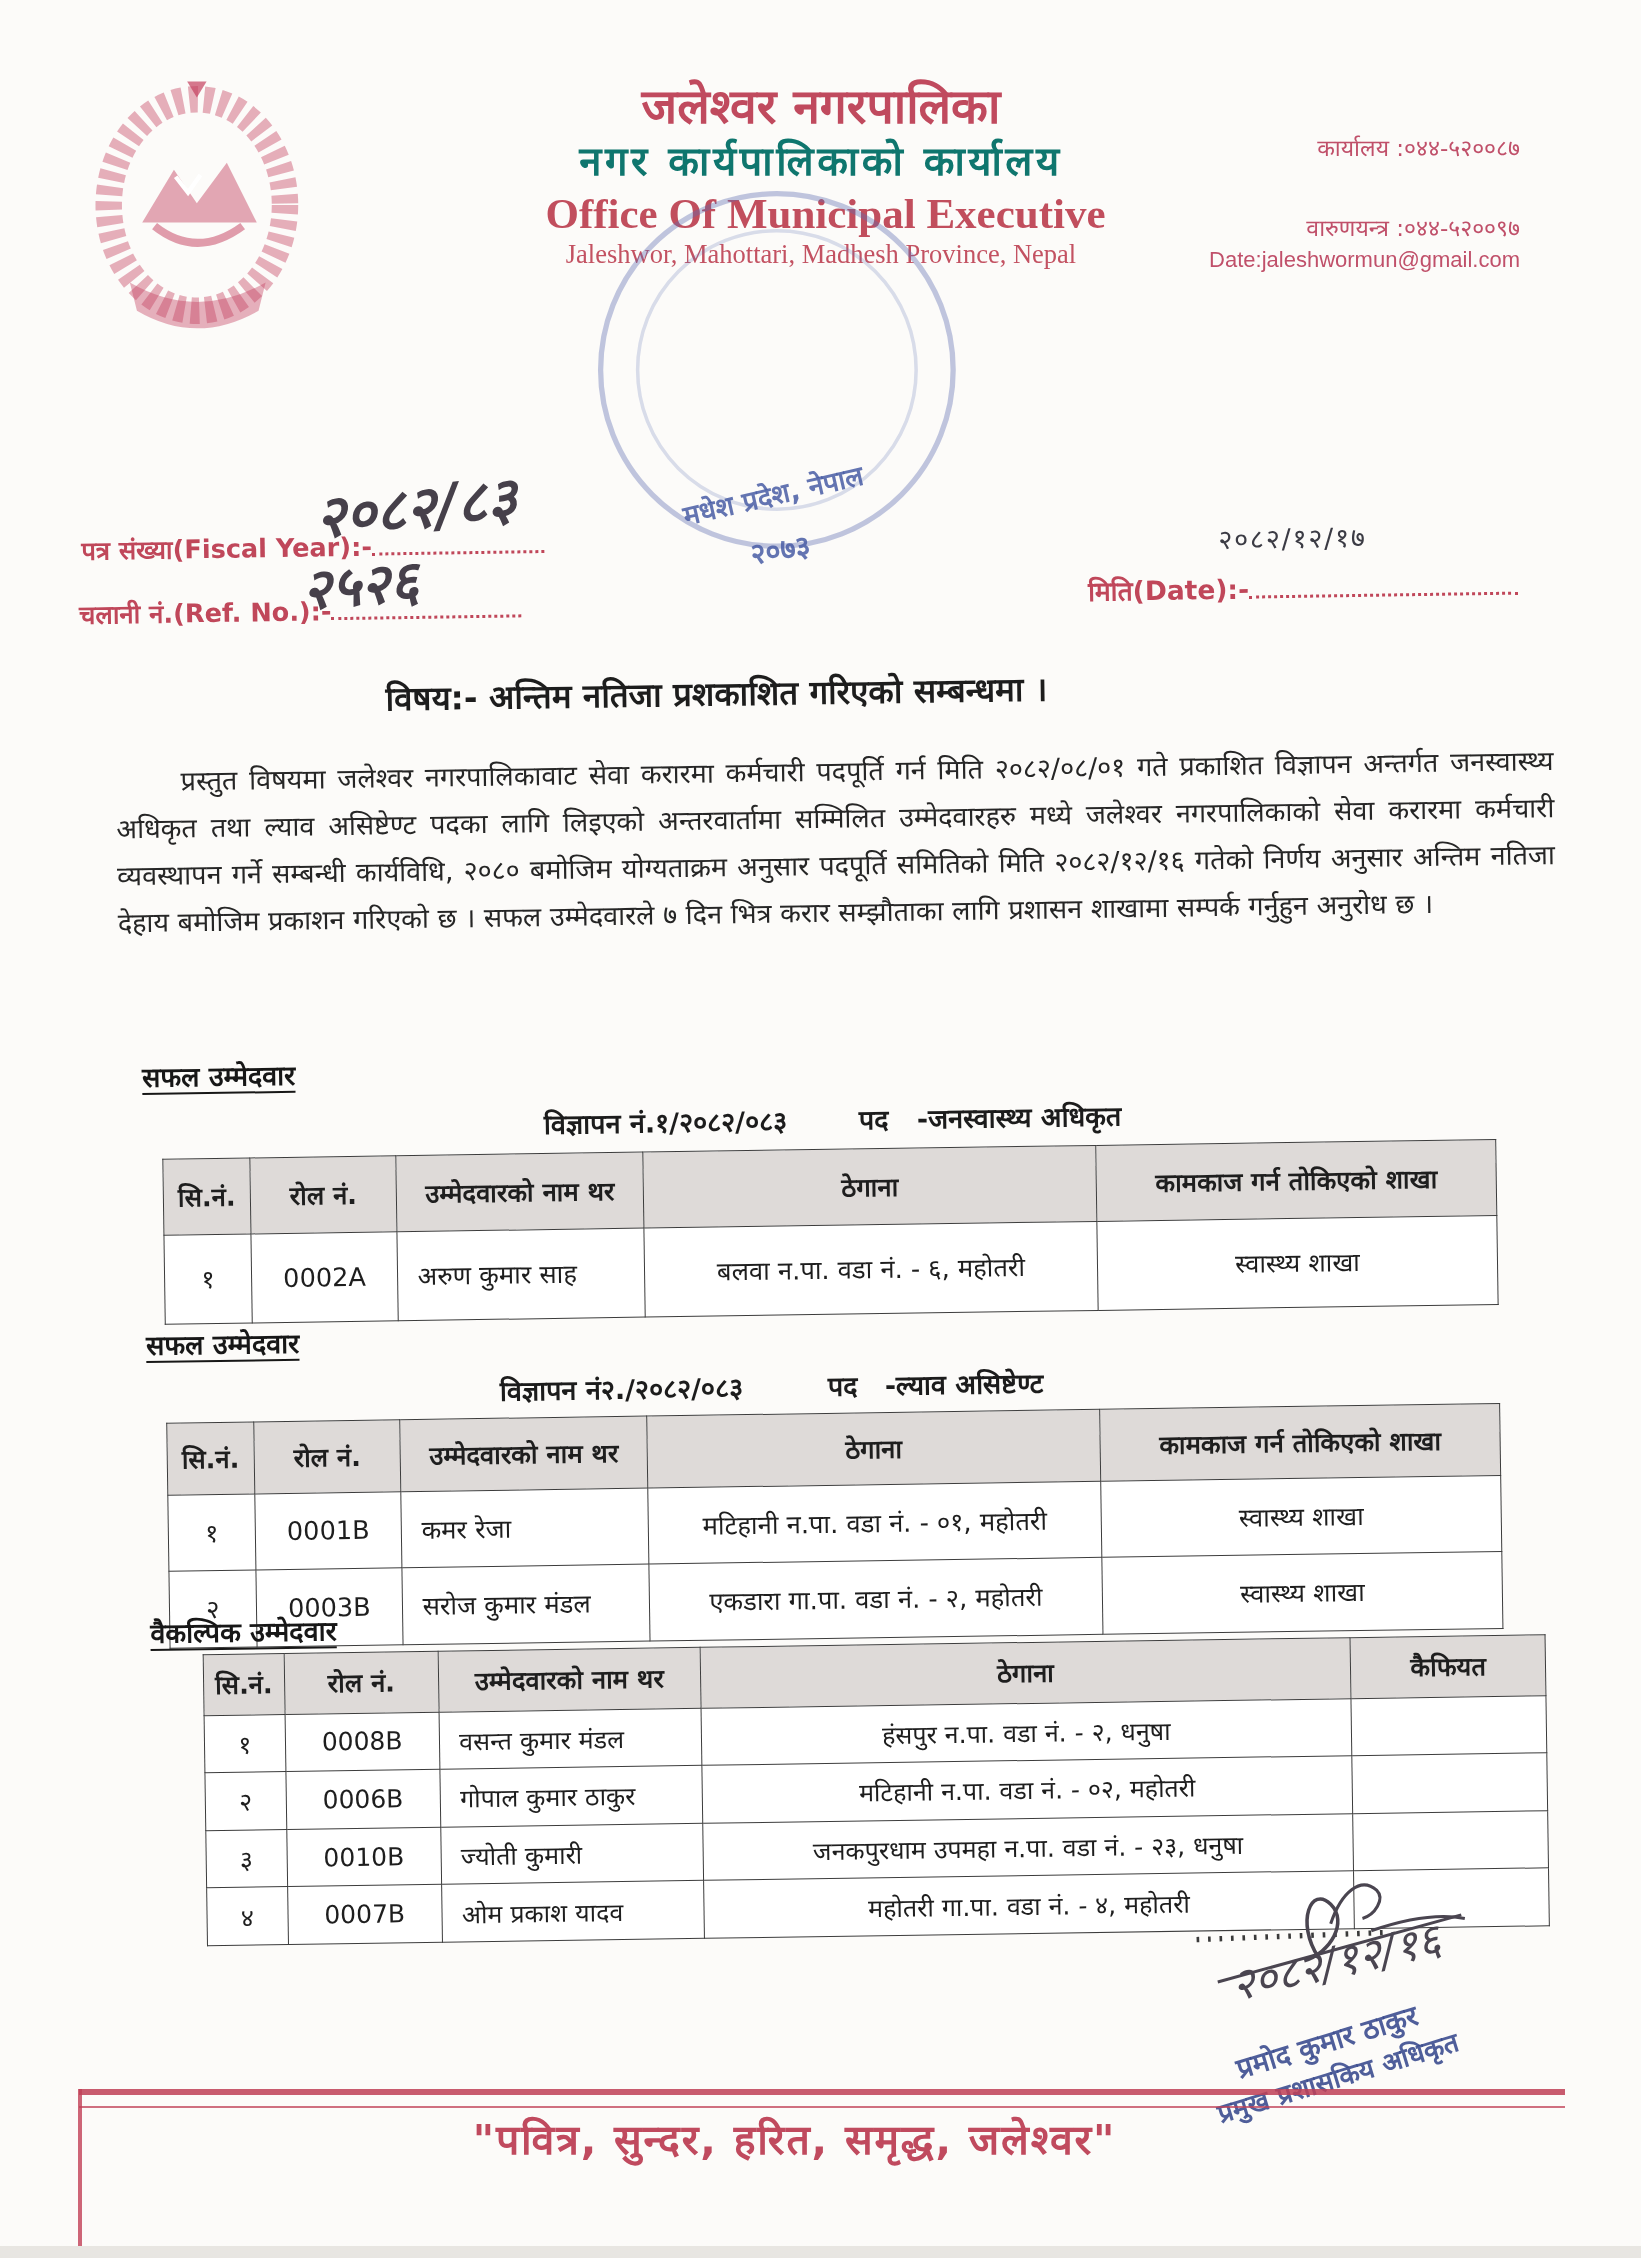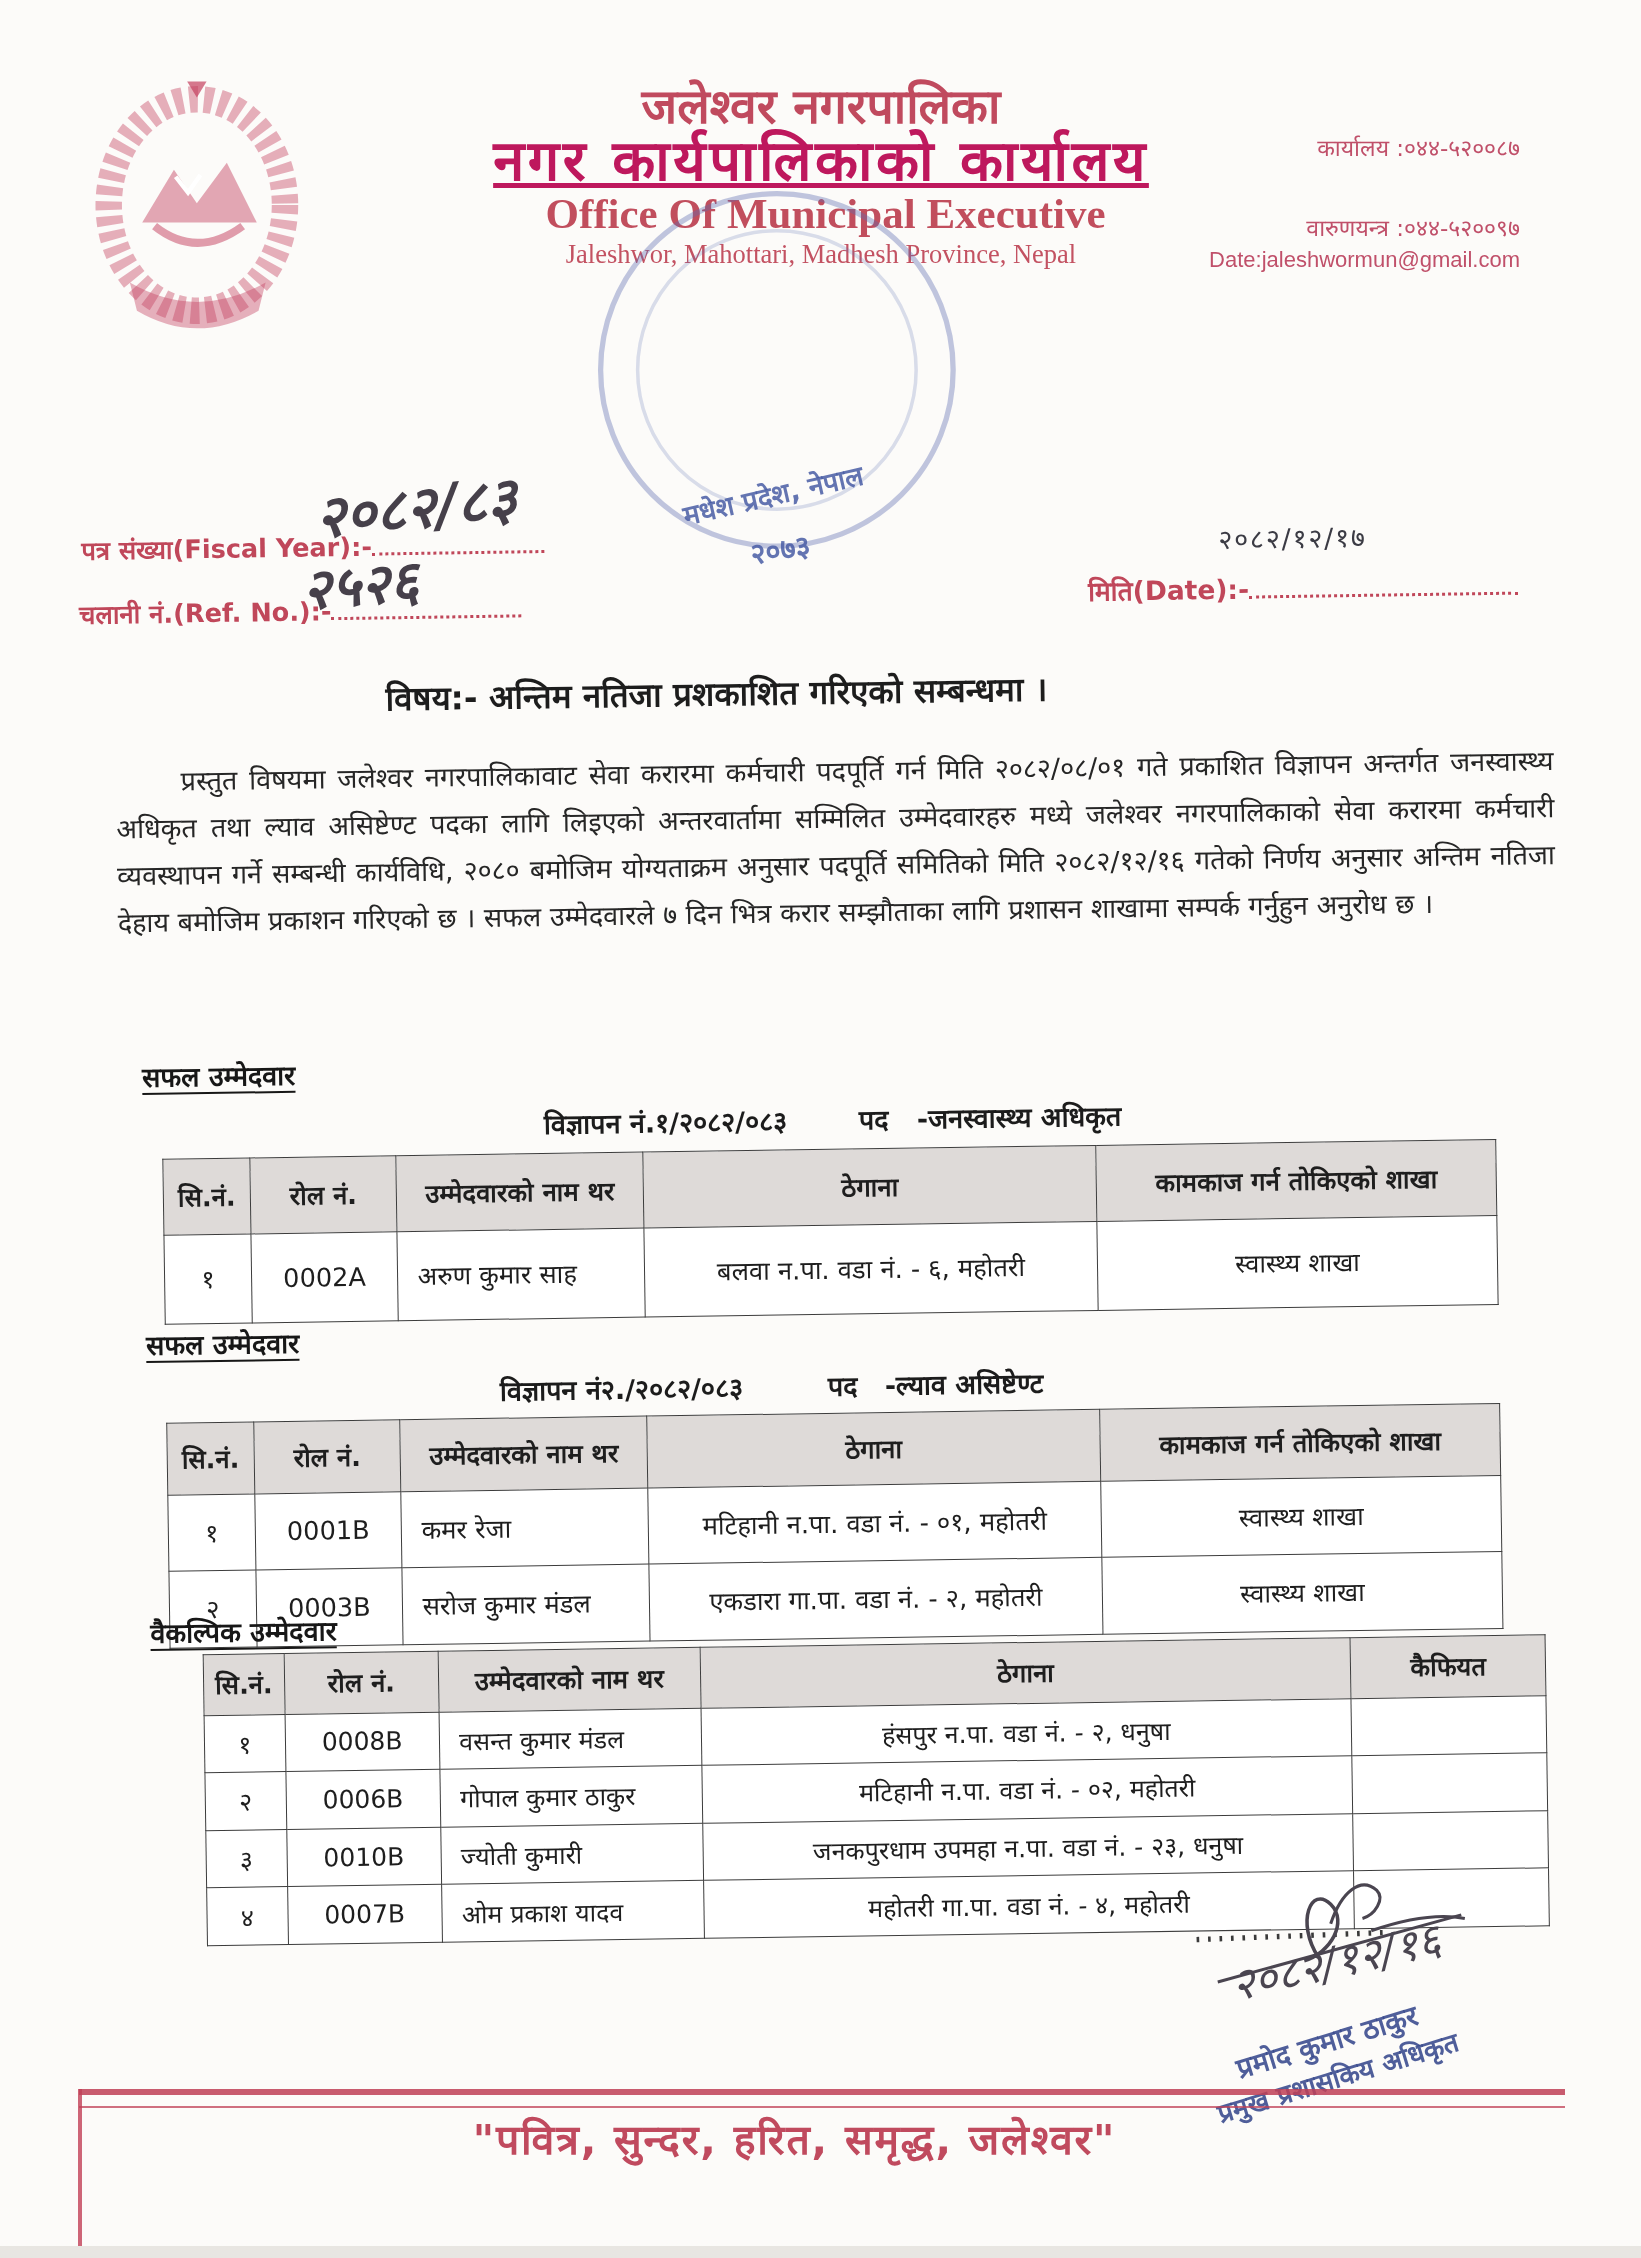--- a/index.html
+++ b/index.html
@@ -6,21 +6,21 @@
   #page{
     position:relative;width:1642px;height:2246px;margin:0 auto;
     background:#fcfbf9;overflow:hidden;
     font-family:"DejaVu Sans",sans-serif;color:#262626;
   }
   .abs{position:absolute;}
   
   .hdr-center{position:absolute;left:0;right:0;top:81px;text-align:center;}
   .np-title{color:#c04a5e;font-weight:bold;font-size:48px;line-height:51px;}
   .en-title{color:#c14e5d;font-family:"Liberation Serif",serif;font-size:41px;line-height:44px;font-weight:600;}
-  .np-office{color:#be185d;font-weight:bold;font-size:56px;line-height:58px;letter-spacing:3.5px;text-decoration:underline;}
+  .np-office{color:#0f766e;font-weight:bold;font-size:40px;line-height:58px;letter-spacing:3.5px;}
   .en-office{color:#c14e5d;font-family:"Liberation Serif",serif;font-size:43px;line-height:48px;font-weight:600;margin-left:9px;}
   .np-addr{color:#c35262;font-weight:bold;font-size:26.5px;line-height:32px;}
   .en-addr{color:#c35262;font-family:"Liberation Serif",serif;font-size:26.5px;line-height:32px;}
   .contact{position:absolute;top:84px;right:122px;text-align:right;color:#c0506a;}
   .contact .np{font-weight:normal;font-size:23px;line-height:32px;margin-top:48px;}
   .contact .em{font-size:22px;line-height:32px;font-family:"Liberation Sans",sans-serif;}
   
   .stamp-blue-text{position:absolute;color:rgba(72,92,164,.85);font-weight:bold;white-space:nowrap;}
   
   #content{position:absolute;left:0;top:494px;width:1642px;height:1517px;

